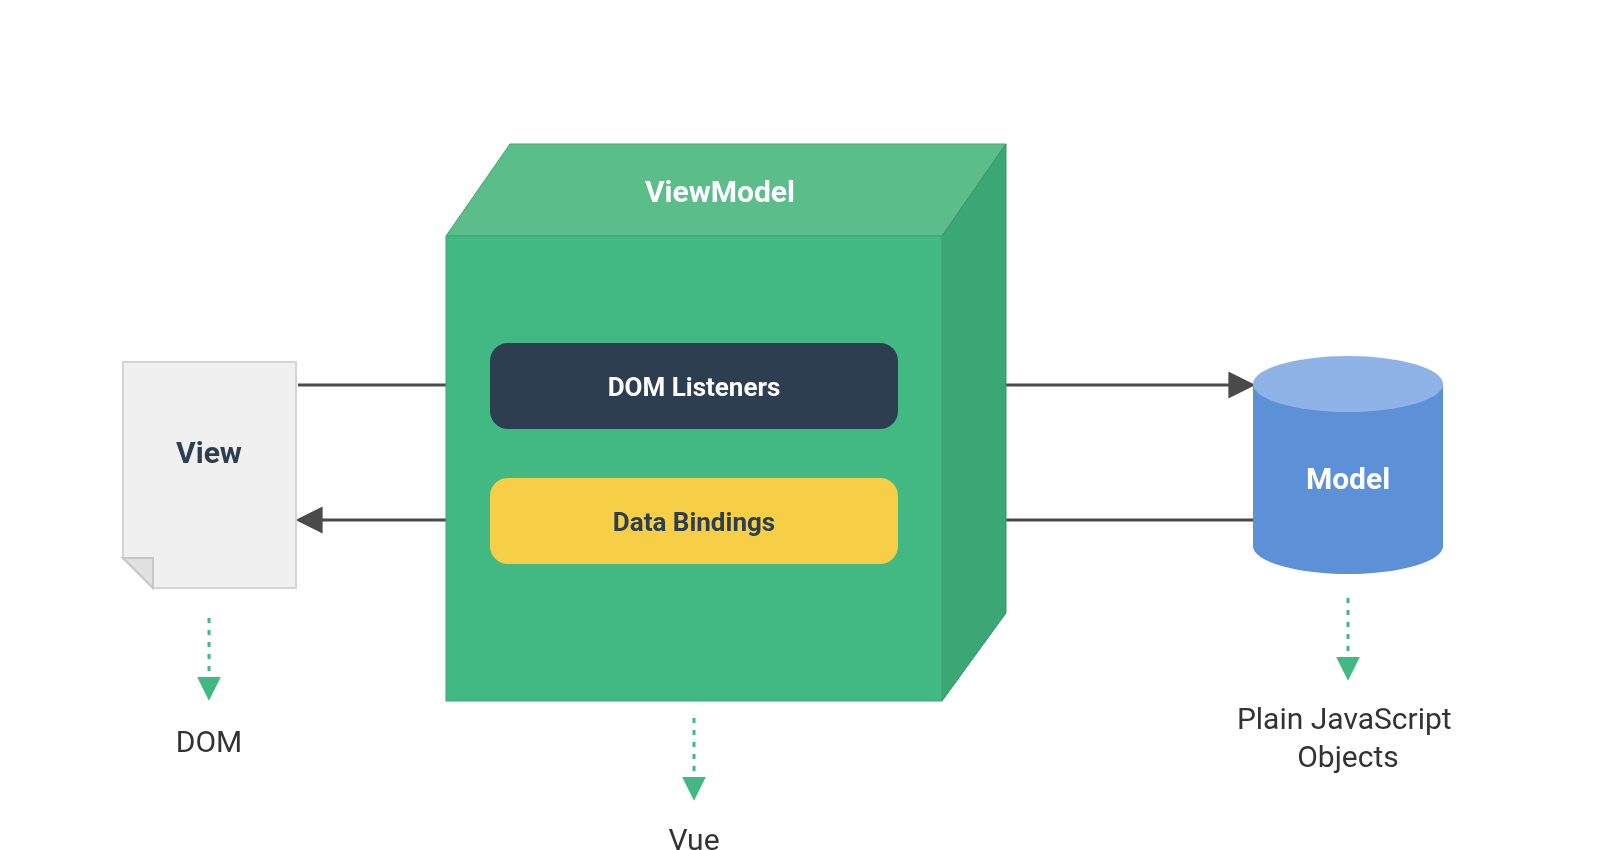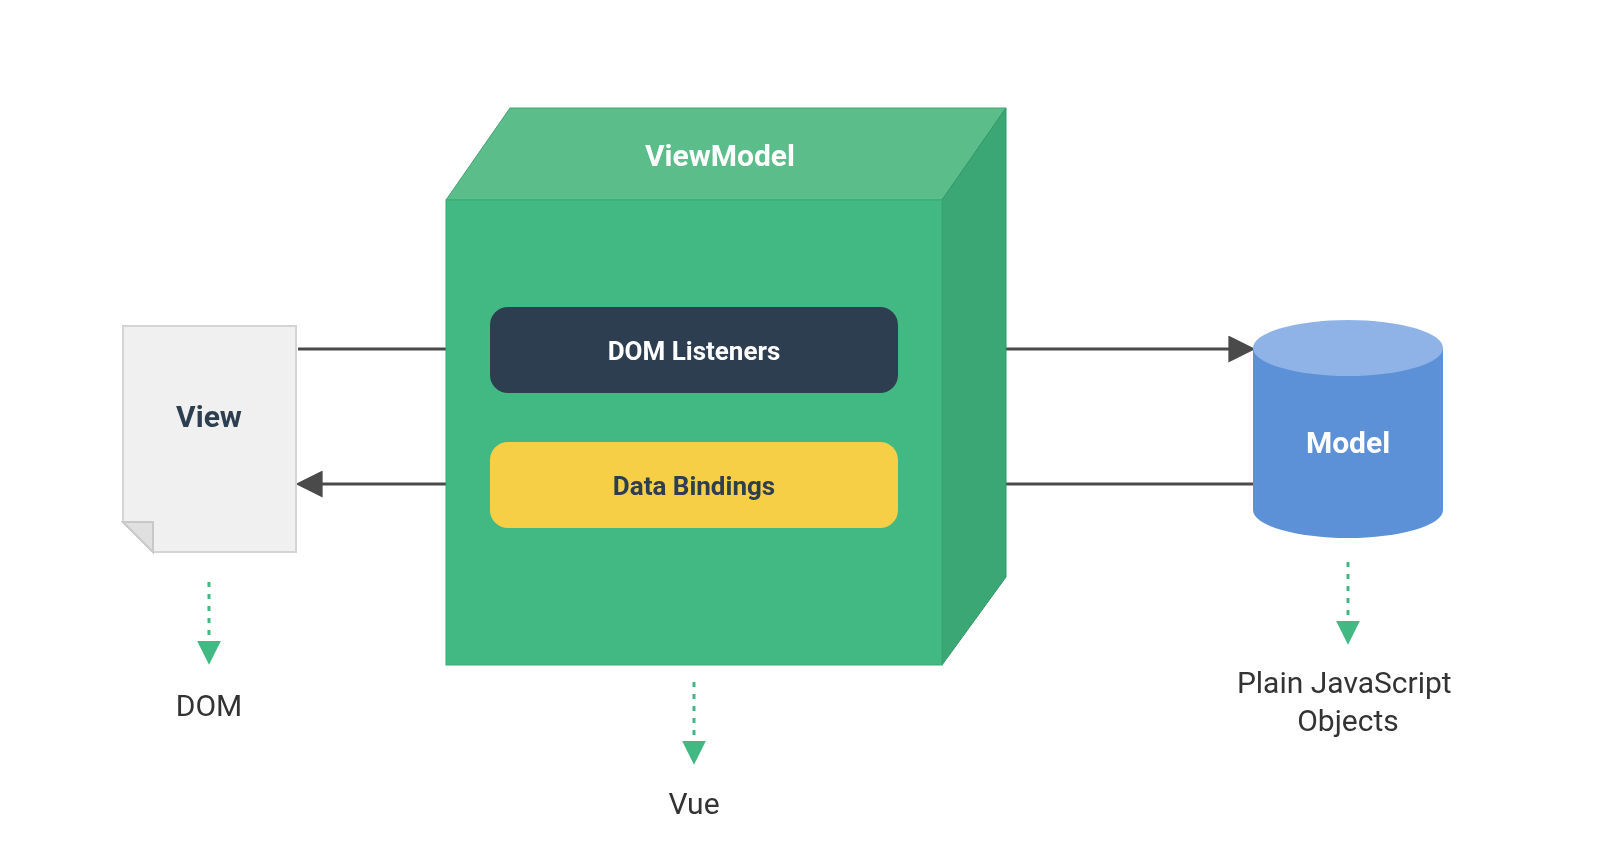--- a/index.html
+++ b/index.html
@@ -7,20 +7,21 @@
     padding: 0;
     width: 1600px;
     height: 850px;
     background: #ffffff;
     font-family: -apple-system, BlinkMacSystemFont, "Segoe UI", Roboto, "Helvetica Neue", Arial, sans-serif;
     position: relative;
   }
   .canvas {
     position: absolute;
     inset: 0;
+    margin-top: 36px;
   }
   svg { display: block; }
 </style>
 </head>
 <body>
 
 <div class="canvas">
 <svg width="1600" height="850" viewBox="0 0 1600 850">
   <defs>
     <marker id="arrowHead" viewBox="0 0 10 10" refX="8" refY="5" markerWidth="9" markerHeight="9" orient="auto-start-reverse">

